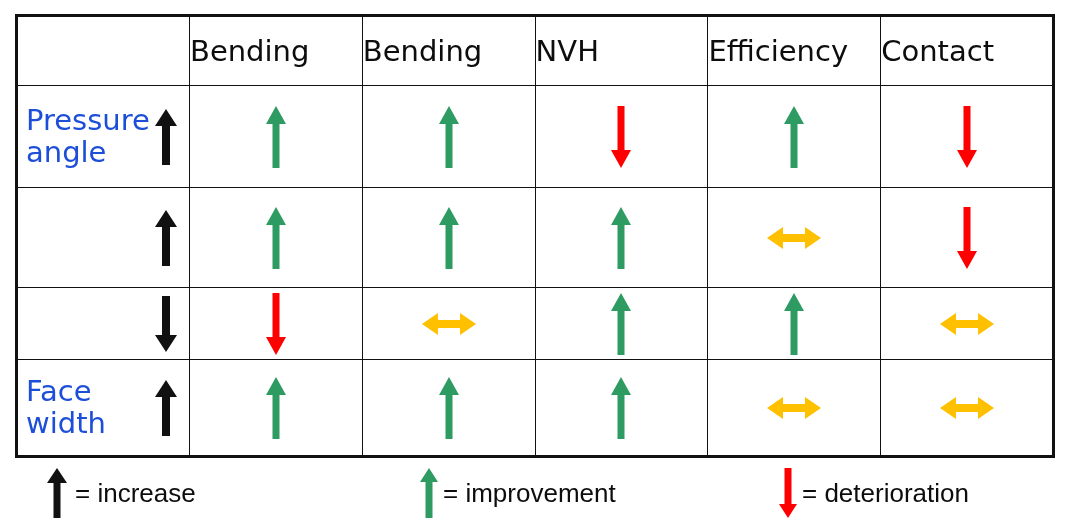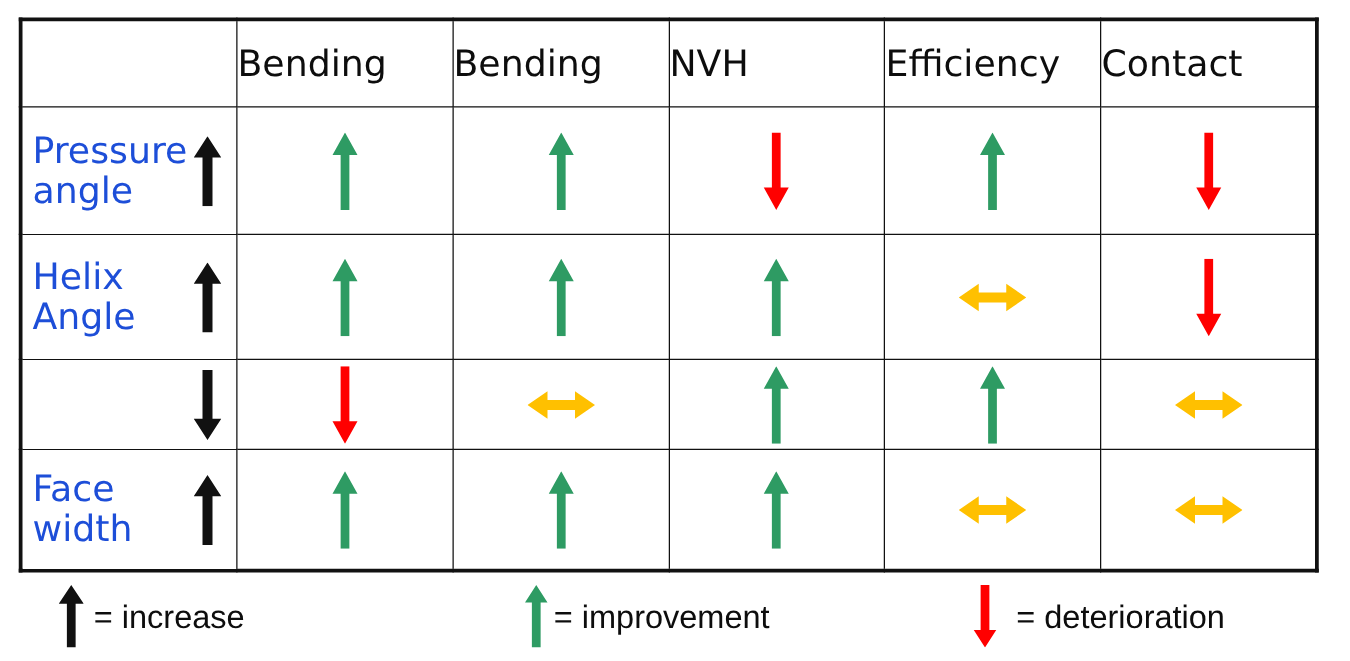--- a/index.html
+++ b/index.html
@@ -101,21 +101,21 @@
     height: 62px;
   }
   .legend-item {
     position: absolute;
     display: flex;
     align-items: center;
     height: 62px;
   }
   .legend-item.li-0 { left: 32px; }
   .legend-item.li-1 { left: 404px; justify-content: flex-end; }
-  .legend-item.li-2 { left: 763px; gap: 11px; }
+  .legend-item.li-2 { left: 763px; }
   .legend-arrow {
     display: flex;
     align-items: center;
     justify-content: center;
     margin-right: 2px;
   }
   .legend-text {
     font-family: "Liberation Sans", sans-serif;
     font-size: 26px;
     color: #0d0d0d;
@@ -193,22 +193,20 @@
           <div class="cell-arrow-wrap">
             <svg class="arrow" width="22" height="62" viewBox="0 0 22 62" aria-hidden="true">
               <polygon fill="#FF0000" points="11,62 21,44 14.5,44 14.5,0 7.5,0 7.5,44 1,44"></polygon>
             </svg>
           </div>
         </td>
       </tr>
       <tr class="r2">
         <td class="row-label-cell">
           <div class="row-label-inner">
-            <span class="row-label-text">Helix
-Angle</span>
             <span class="row-label-arrow">
               <svg class="arrow" width="22" height="56" viewBox="0 0 22 56" aria-hidden="true">
                 <polygon fill="#111111" points="11,0 22,17 15,17 15,56 7,56 7,17 0,17"></polygon>
               </svg>
             </span>
           </div>
         </td>
         <td>
           <div class="cell-arrow-wrap">
             <svg class="arrow" width="22" height="62" viewBox="0 0 22 62" aria-hidden="true">

